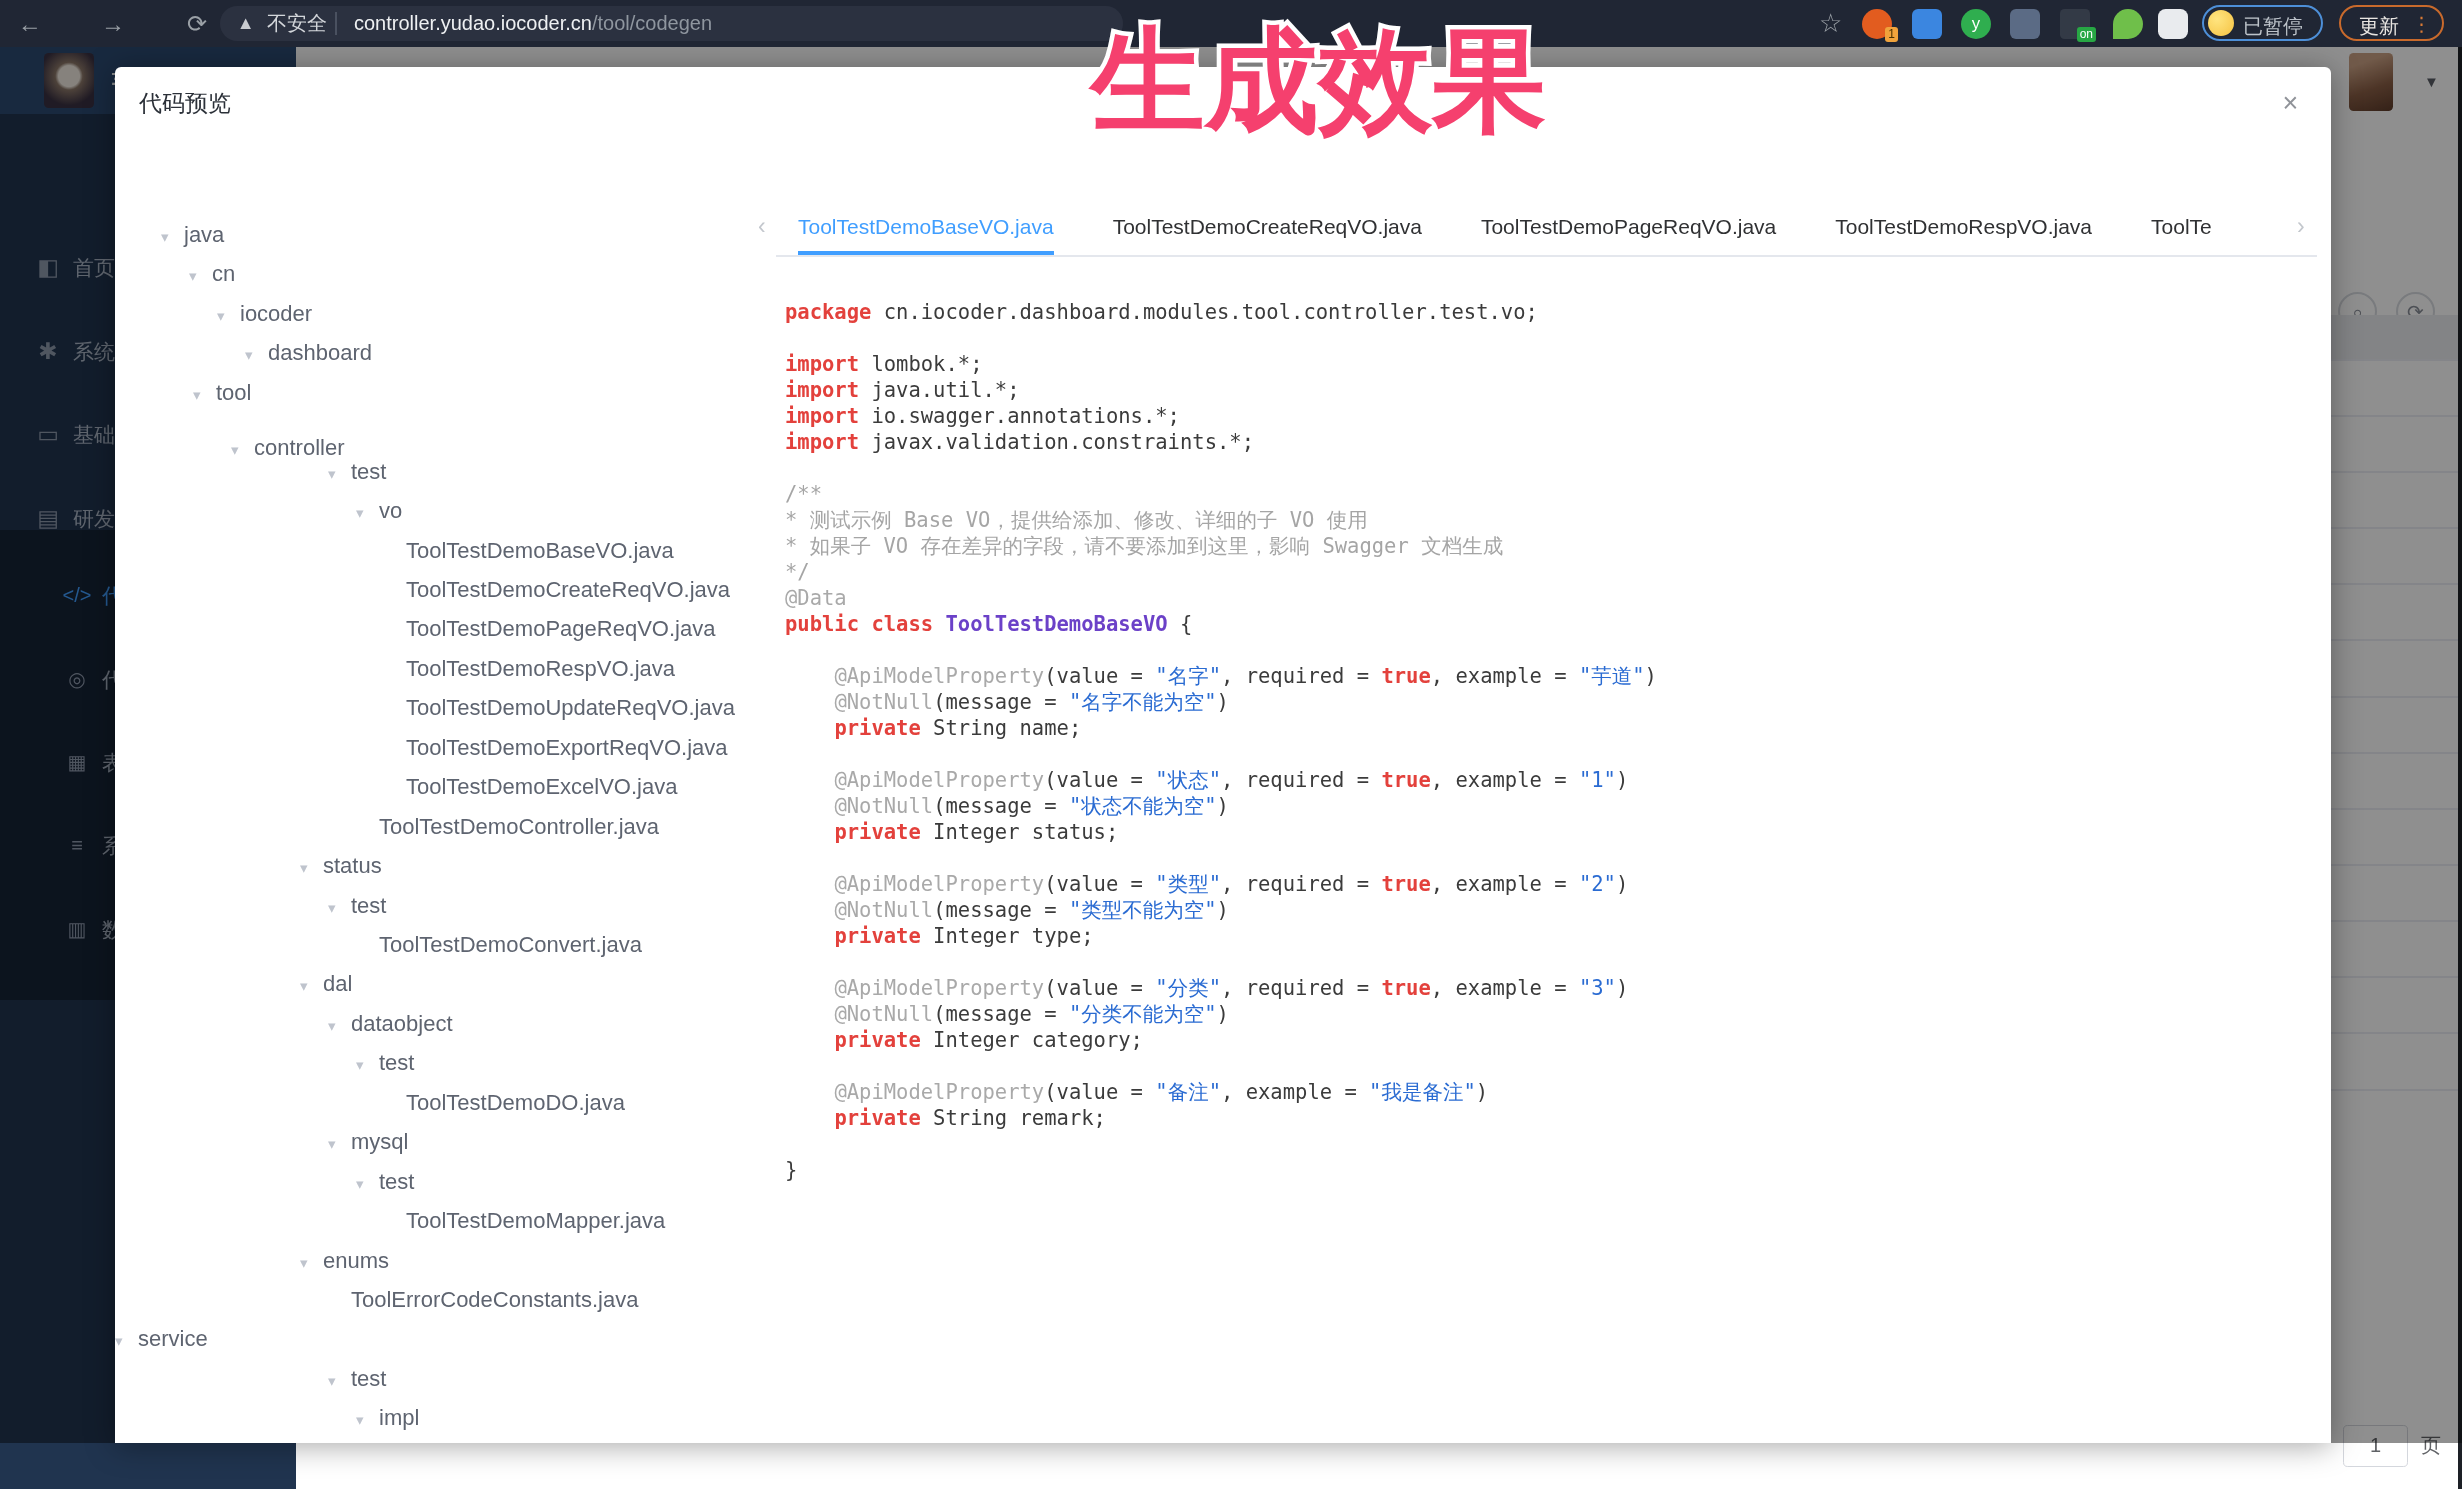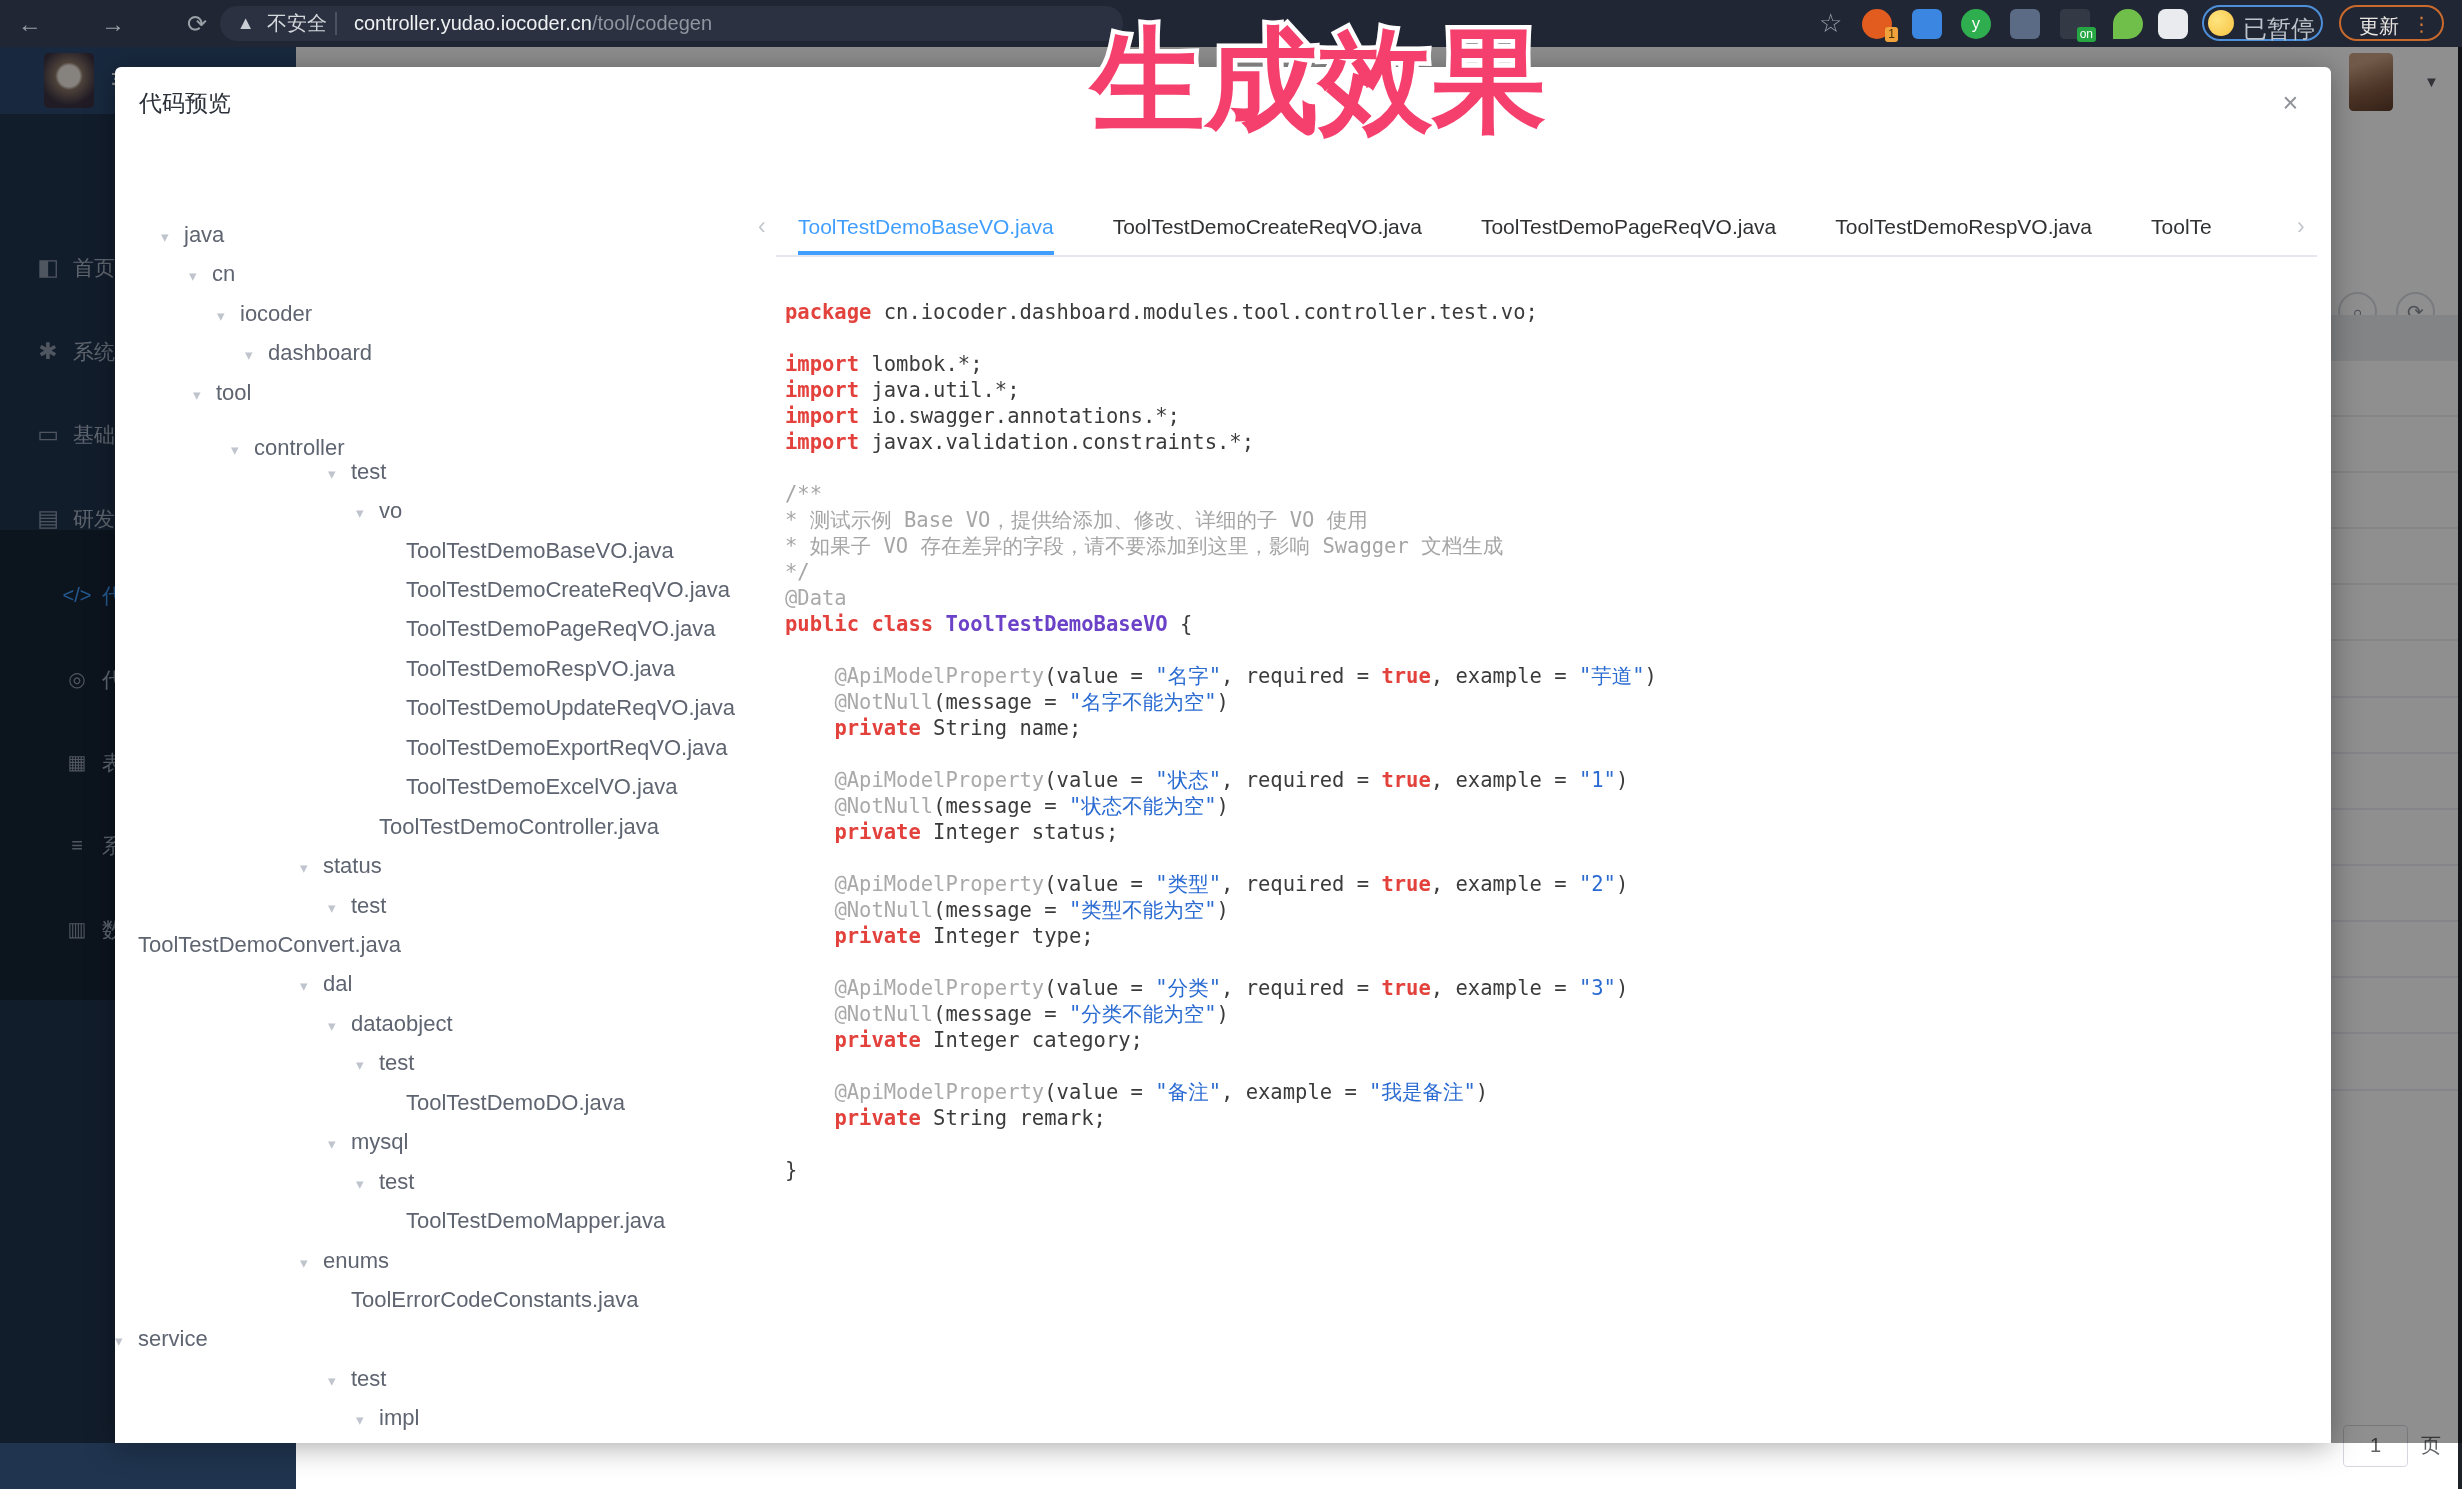--- a/index.html
+++ b/index.html
@@ -16,21 +16,21 @@
   #addr-pill .warn { position:absolute; left:16.7px; top:0; color:#c9ccd1; font-size:18px; }
   #addr-pill .sec { position:absolute; left:47px; top:0; color:#d3d6da; }
   #addr-pill .sep { position:absolute; left:115px; top:6px; height:23px; width:1.5px; background:#4a5160; }
   #addr-pill .host { position:absolute; left:134px; top:0; color:#eef0f2; }
   #addr-pill .path { color:#8f969f; }
   .ext { position:absolute; top:9px; width:30px; height:30px; border-radius:50%;
     font-size:16.7px; text-align:center; line-height:30px; color:#fff; }
   .badge { position:absolute; right:-6px; bottom:-3px; font-size:12px; line-height:15px;
     padding:0 3px; border-radius:3px; color:#fff; }
   #paused-pill { position:absolute; left:2202px; top:5.3px; width:121px; height:36px;
-    border:2.3px solid #4d8fd8; border-radius:18px; color:#bdc3ca; font-size:24px; }
+    border:2.3px solid #4d8fd8; border-radius:18px; color:#bdc3ca; font-size:20px; }
   #paused-pill .face { position:absolute; left:3.8px; top:3px; width:26px; height:26px;
     border-radius:50%; background:radial-gradient(circle at 35% 35%, #ffe580, #f5c242); }
   #paused-pill .txt { position:absolute; left:39px; top:6px; }
   #update-btn { position:absolute; left:2339px; top:5.3px; width:105px; height:36px;
     border:2.3px solid #c96a2c; border-radius:18px; color:#e8e5e1; font-size:20px; }
   #update-btn .txt { position:absolute; left:18px; top:6px; }
   #update-btn .dots { position:absolute; right:10.6px; top:4.6px; color:#d97a35; font-size:20px; letter-spacing:0; }
   #star-ic { position:absolute; left:1819px; top:7.6px; color:#9aa0a6; font-size:26px; }
 
   
@@ -266,21 +266,21 @@
       <div class="tree-row" style="top: 335px; padding-left: 268px;"><span class="arrow"></span><span>ToolTestDemoBaseVO.java</span></div>
       <div class="tree-row" style="top: 374px; padding-left: 268px;"><span class="arrow"></span><span>ToolTestDemoCreateReqVO.java</span></div>
       <div class="tree-row" style="top: 413px; padding-left: 268px;"><span class="arrow"></span><span>ToolTestDemoPageReqVO.java</span></div>
       <div class="tree-row" style="top: 453px; padding-left: 268px;"><span class="arrow"></span><span>ToolTestDemoRespVO.java</span></div>
       <div class="tree-row" style="top: 492px; padding-left: 268px;"><span class="arrow"></span><span>ToolTestDemoUpdateReqVO.java</span></div>
       <div class="tree-row" style="top: 532px; padding-left: 268px;"><span class="arrow"></span><span>ToolTestDemoExportReqVO.java</span></div>
       <div class="tree-row" style="top: 571px; padding-left: 268px;"><span class="arrow"></span><span>ToolTestDemoExcelVO.java</span></div>
       <div class="tree-row" style="top: 611px; padding-left: 241px;"><span class="arrow"></span><span>ToolTestDemoController.java</span></div>
       <div class="tree-row" style="top: 650px; padding-left: 185px;"><span class="arrow">▾</span><span>status</span></div>
       <div class="tree-row" style="top: 690px; padding-left: 213px;"><span class="arrow">▾</span><span>test</span></div>
-      <div class="tree-row" style="top: 729px; "><span class="arrow"></span><span>ToolTestDemoConvert.java</span></div>
+      <div class="tree-row" style="top: 729px; padding-left: 241px;"><span class="arrow"></span><span>ToolTestDemoConvert.java</span></div>
       <div class="tree-row" style="top: 768px; padding-left: 185px;"><span class="arrow">▾</span><span>dal</span></div>
       <div class="tree-row" style="top: 808px; padding-left: 213px;"><span class="arrow">▾</span><span>dataobject</span></div>
       <div class="tree-row" style="top: 847px; padding-left: 241px;"><span class="arrow">▾</span><span>test</span></div>
       <div class="tree-row" style="top: 887px; padding-left: 268px;"><span class="arrow"></span><span>ToolTestDemoDO.java</span></div>
       <div class="tree-row" style="top: 926px; padding-left: 213px;"><span class="arrow">▾</span><span>mysql</span></div>
       <div class="tree-row" style="top: 966px; padding-left: 241px;"><span class="arrow">▾</span><span>test</span></div>
       <div class="tree-row" style="top: 1005px; padding-left: 268px;"><span class="arrow"></span><span>ToolTestDemoMapper.java</span></div>
       <div class="tree-row" style="top: 1045px; padding-left: 185px;"><span class="arrow">▾</span><span>enums</span></div>
       <div class="tree-row" style="top: 1084px; padding-left: 213px;"><span class="arrow"></span><span>ToolErrorCodeConstants.java</span></div>
       <div class="tree-row" style="top: 1123px; "><span class="arrow">▾</span><span>service</span></div>

